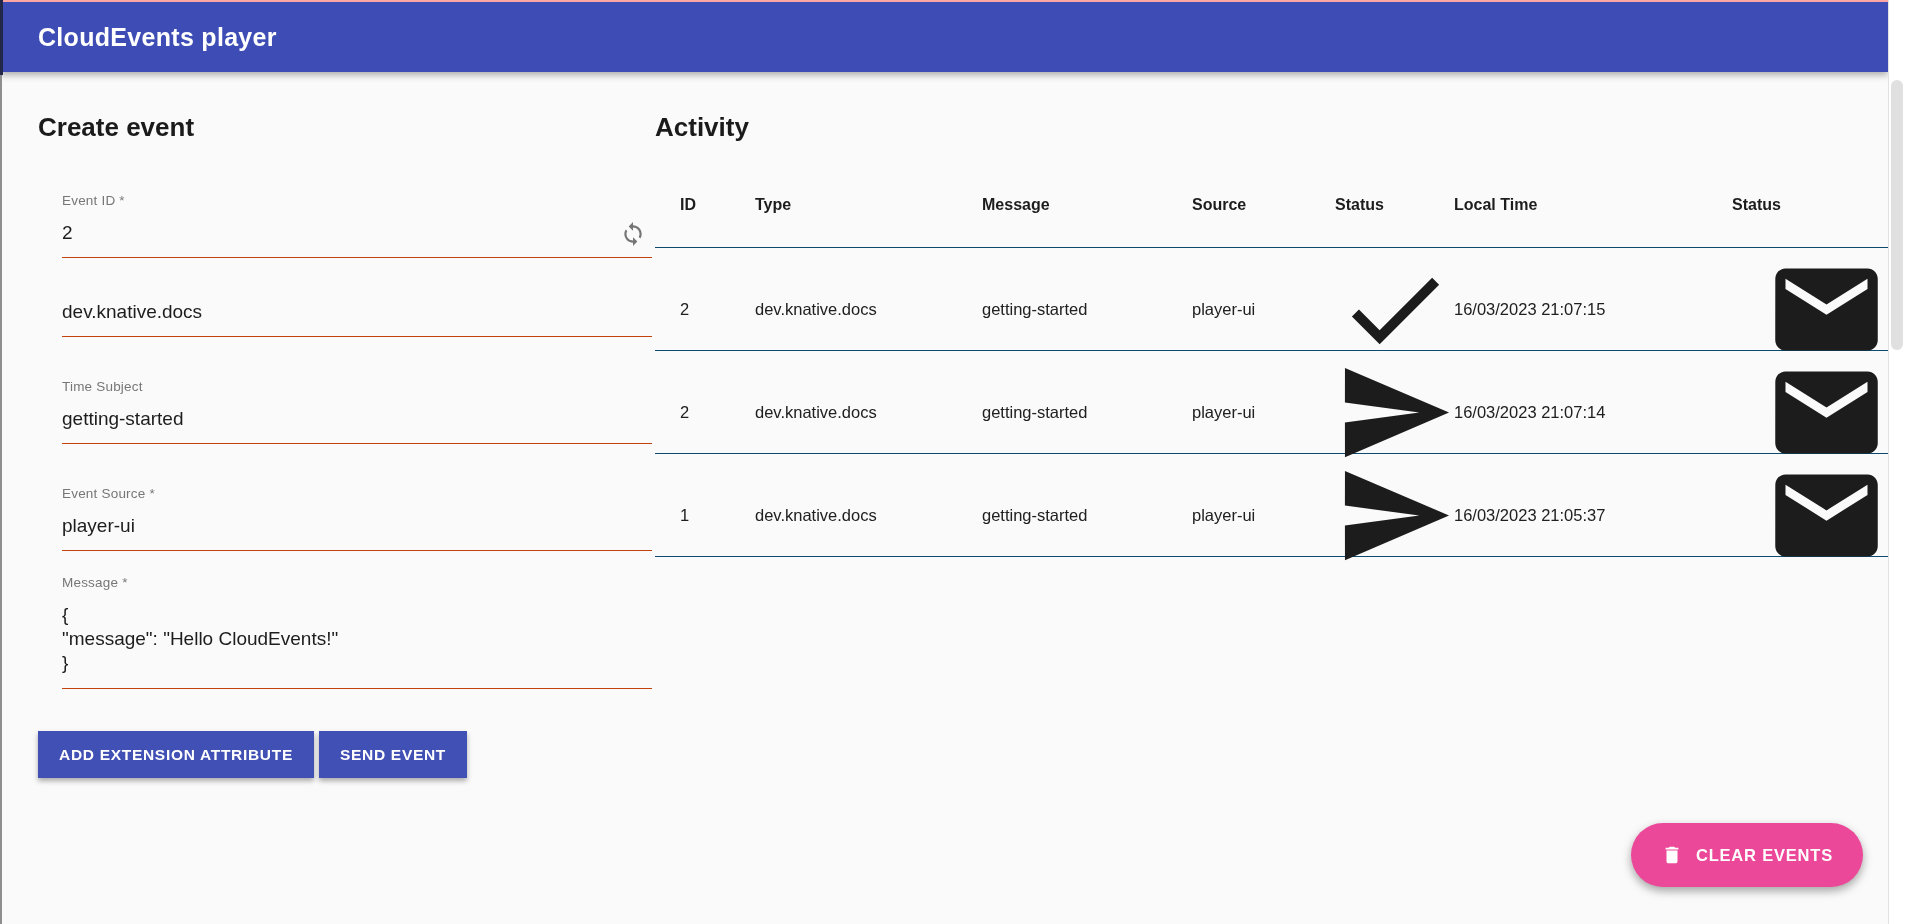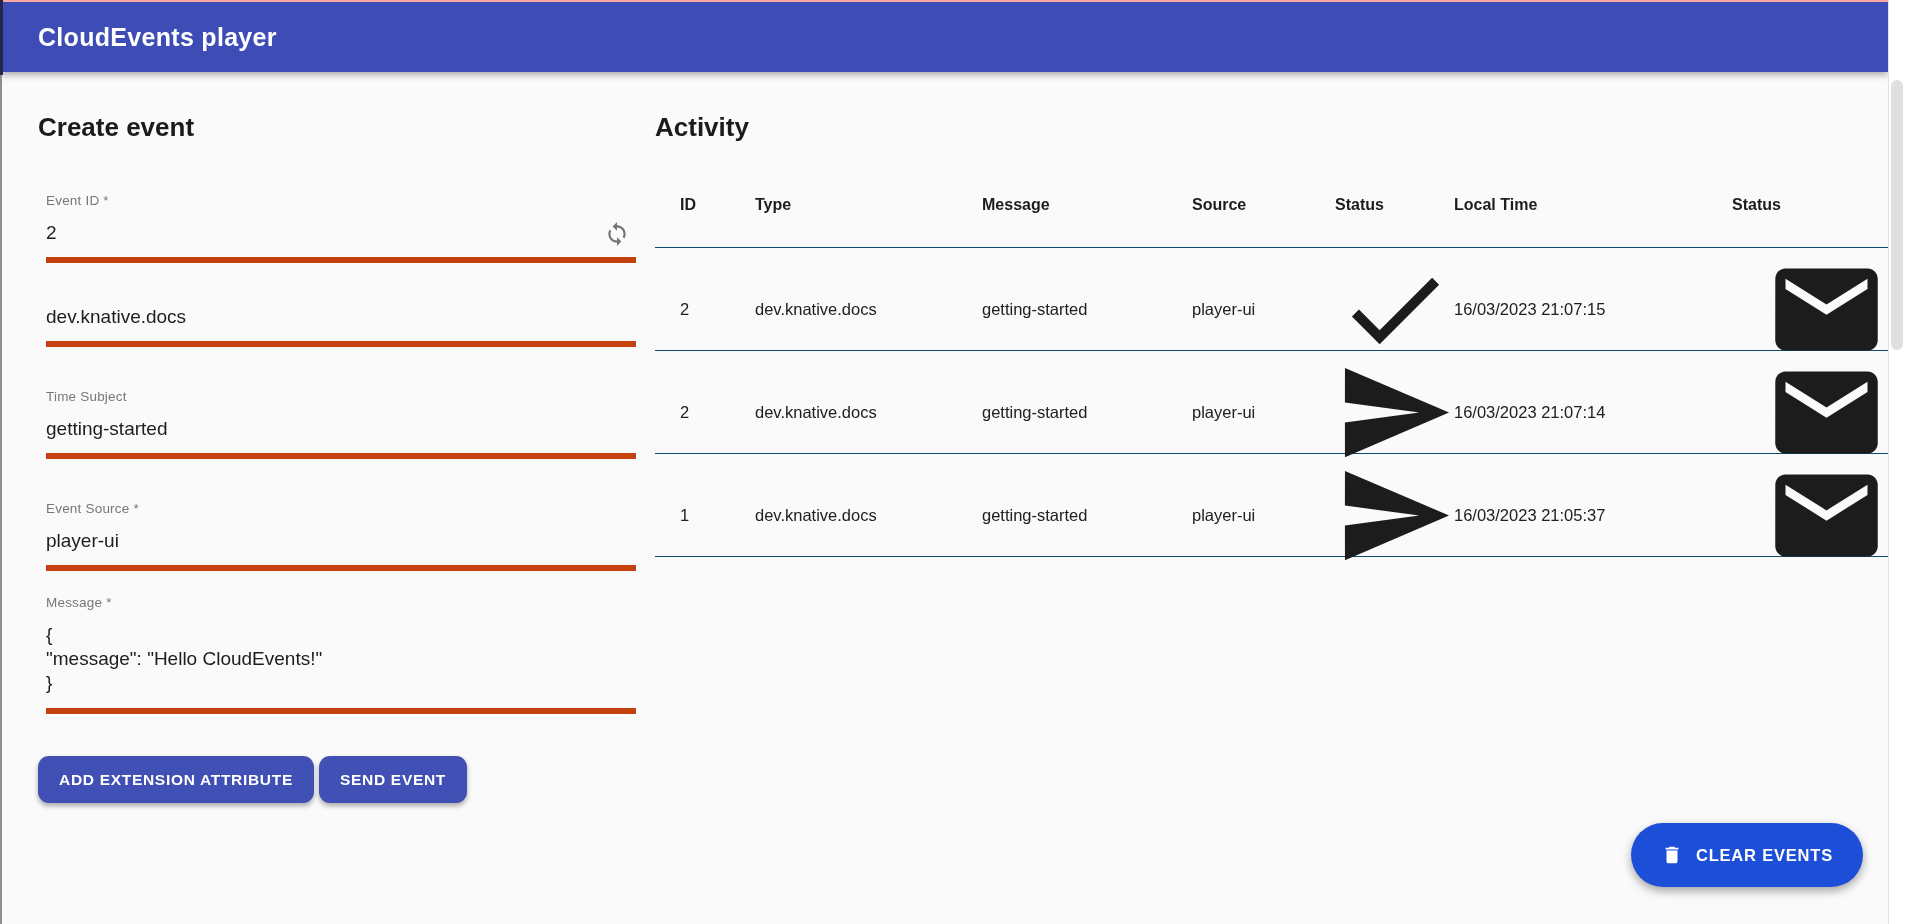--- a/index.html
+++ b/index.html
@@ -40,23 +40,23 @@
     position:absolute; left:2px; right:2px; top:80px; height:270px;
     background:#e0e0e0; border-radius:8px;
   }
 
   
   .create-panel { position:absolute; left:38px; top:112px; width:600px; }
   .panel-title { font-size:26px; font-weight:bold; color:#1b1b1b; margin:0; }
   .create-panel .panel-title { margin-bottom:50px; }
 
   .field {
-    margin:0 0 42px 8px;
+    margin:0 0 42px 24px;
     width:590px;
-    border-bottom:6px solid #c2410c;
+    border-bottom:1px solid #c2410c;
     padding-bottom:13px;
     position:relative;
   }
   .field.tight { margin-bottom:24px; }
   .field.before-message { margin-bottom:30px; }
   .field-label { font-size:13.5px; color:#777777; margin-bottom:13px; letter-spacing:0.2px; }
   .field-value { font-size:19px; color:#1d1d1d; line-height:23px; min-height:23px; }
   .field-value.multiline { white-space:pre-line; line-height:24px; }
 
   .field-suffix-icon {
@@ -65,21 +65,21 @@
   }
   .field-suffix-icon.select-arrow { color:#5f5f5f; bottom:8px; }
   .field-suffix-icon svg { width:100%; height:100%; display:block; }
 
   .button-row { margin-top:15px; display:flex; }
   .btn {
     display:inline-flex; align-items:center; justify-content:center;
     height:47px; padding:0 21px;
     background:#4150b4; color:#ffffff;
     font-family:inherit; font-size:15.5px; font-weight:bold; letter-spacing:0.7px;
-    border:none; border-radius:11px;
+    border:none; border-radius:0;
     box-shadow:0 3px 5px rgba(0,0,0,0.32);
     margin-right:5px; cursor:pointer; white-space:nowrap;
   }
 
   
   .activity-panel { position:absolute; left:655px; top:112px; width:1233px; }
   .activity-panel .panel-title { margin-bottom:20px; }
 
   .grid-header, .grid-row {
     display:grid;
@@ -92,21 +92,21 @@
   .cell:first-child { padding-left:25px; }
   .cell-icon { width:30px; height:30px; color:#1c1c1c; }
   .cell-icon svg { width:100%; height:100%; display:block; }
   .msg-cell { padding-left:33px; }
 
   
   .clear-btn {
     position:absolute; right:42px; bottom:37px;
     height:64px; padding:0 30px;
     display:flex; align-items:center; gap:13px;
-    background:#1d4ed8; color:#ffffff;
+    background:#ec4899; color:#ffffff;
     border:none; border-radius:32px;
     font-family:inherit; font-size:16.5px; font-weight:bold; letter-spacing:0.8px;
     box-shadow:0 4px 10px rgba(0,0,0,0.35);
     cursor:pointer; z-index:4;
   }
   .clear-btn .trash { width:22px; height:24px; color:#ffffff; }
   .clear-btn .trash svg { width:100%; height:100%; display:block; }
 </style>
 </head>
 <body>

